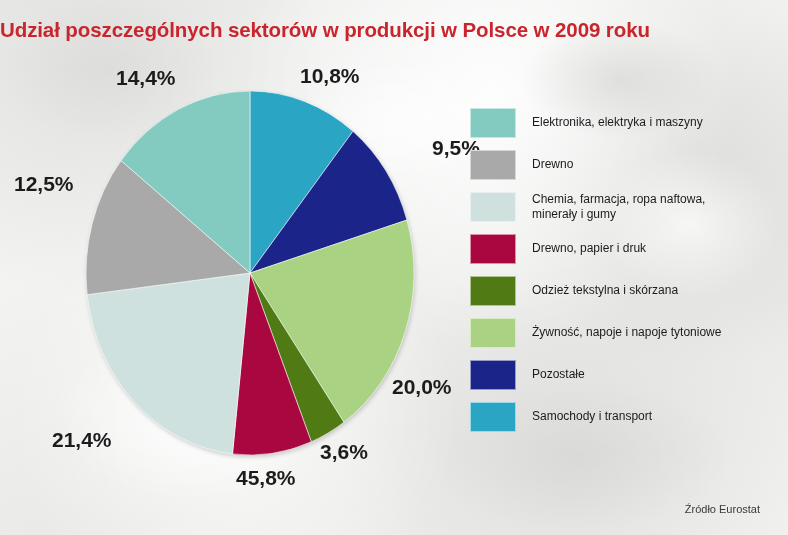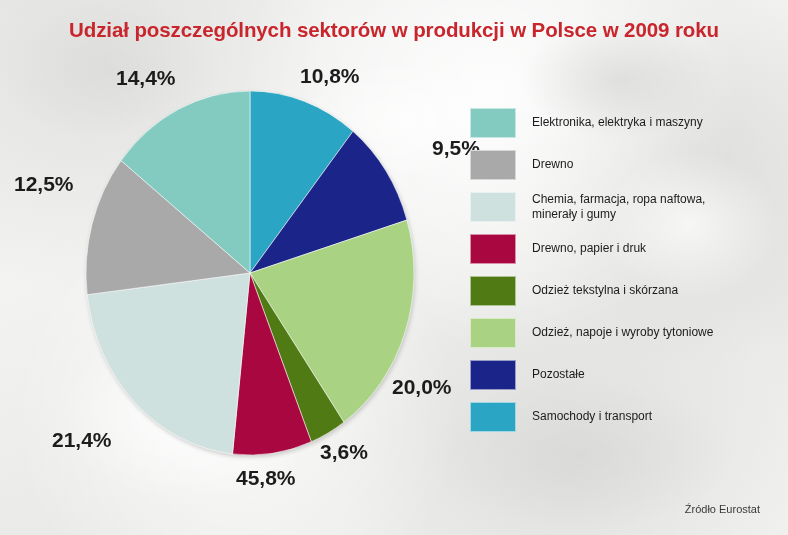--- a/index.html
+++ b/index.html
@@ -37,21 +37,20 @@
   .s3 { left: 60px;  top: 330px; width: 260px; height: 170px; background: radial-gradient(ellipse at center, rgba(255,255,255,0.75), rgba(255,255,255,0) 72%); }
   .s4 { left: 430px; top: 380px; width: 300px; height: 150px; background: radial-gradient(ellipse at center, rgba(206,206,204,0.4), rgba(206,206,204,0) 72%); }
   .s5 { left: 0px;   top: 0px;   width: 220px; height: 140px; background: radial-gradient(ellipse at center, rgba(214,214,212,0.45), rgba(214,214,212,0) 72%); }
   .s6 { left: 300px; top: 60px;  width: 200px; height: 120px; background: radial-gradient(ellipse at center, rgba(255,255,255,0.6), rgba(255,255,255,0) 72%); }
 
   #title {
     position: absolute;
     left: 0;
     top: 18px;
     width: 788px;
-    text-align: center;
     font-size: 20.5px;
     font-weight: bold;
     color: #c9252c;
     letter-spacing: -0.1px;
     white-space: nowrap;
   }
 
   #pie-wrap {
     position: absolute;
     left: 85px;
@@ -169,21 +168,21 @@
       <div class="legend-row">
         <div class="swatch" style="background: rgb(168, 8, 63);"></div>
         <div class="legend-label">Drewno, papier i druk</div>
       </div>
       <div class="legend-row">
         <div class="swatch" style="background: rgb(79, 122, 20);"></div>
         <div class="legend-label">Odzież tekstylna i skórzana</div>
       </div>
       <div class="legend-row">
         <div class="swatch" style="background: rgb(169, 211, 130);"></div>
-        <div class="legend-label">Odzież, napoje i wyroby tytoniowe</div>
+        <div class="legend-label">Żywność, napoje i napoje tytoniowe</div>
       </div>
       <div class="legend-row">
         <div class="swatch" style="background: rgb(27, 37, 137);"></div>
         <div class="legend-label">Pozostałe</div>
       </div>
       <div class="legend-row">
         <div class="swatch" style="background: rgb(42, 166, 196);"></div>
         <div class="legend-label">Samochody i transport</div>
       </div>
     </div>

